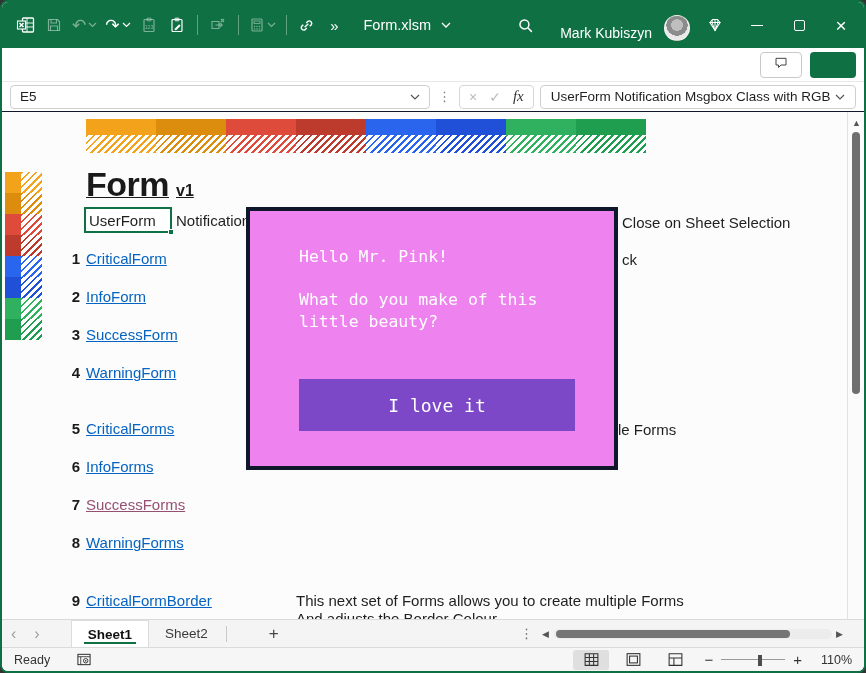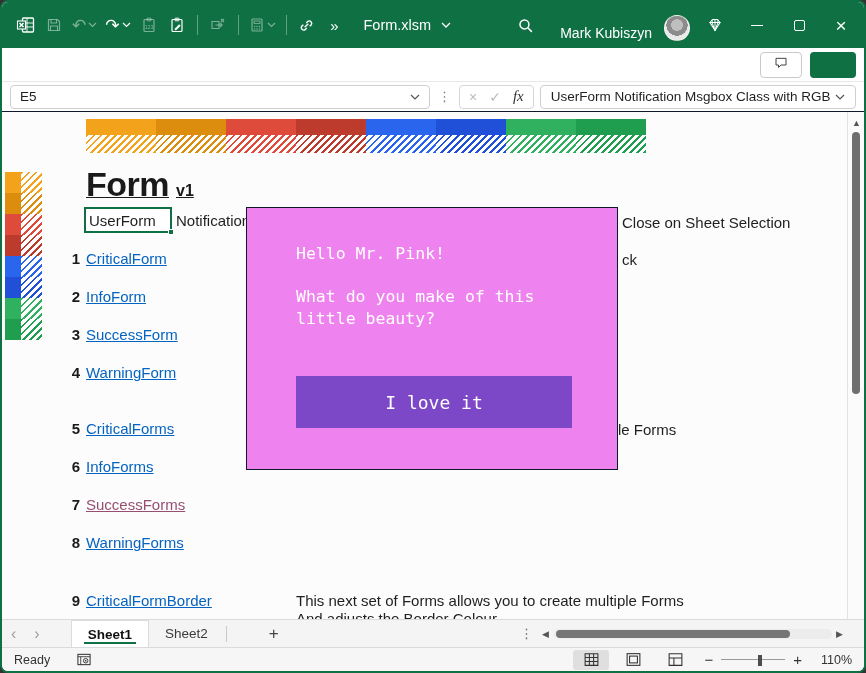--- a/index.html
+++ b/index.html
@@ -76,21 +76,21 @@
   .fillhandle{position:absolute;right:-4px;bottom:-4px;width:6px;height:6px;background:var(--green);border:1px solid #fff;}
   .plain-text{position:absolute;font-size:15px;color:#1f1f1f;white-space:nowrap;}
 
   .linkrow{position:absolute;left:0;height:20px;white-space:nowrap;}
   .linkrow .num{position:absolute;left:60px;width:18px;text-align:right;font-weight:bold;font-size:15px;color:#1a1a1a;}
   .linkrow .lnk{position:absolute;left:84px;font-size:15px;color:var(--link);text-decoration:underline;cursor:pointer;}
   .linkrow .lnk.visited{color:var(--visited);}
 
   
   .dialog{position:absolute;left:244px;top:95px;width:372px;height:263px;background:var(--dialog-bg);
-          border:1px solid #0f172a;font-family:"DejaVu Sans Mono",monospace;color:#fff;}
+          border:4px solid #0f172a;font-family:"DejaVu Sans Mono",monospace;color:#fff;}
   .dlg-text{position:absolute;left:49px;font-size:16.5px;white-space:nowrap;}
   .dlg-btn{position:absolute;left:49px;top:168px;width:276px;height:52px;background:var(--dialog-btn);
            display:flex;align-items:center;justify-content:center;font-size:18px;color:#fff;cursor:pointer;}
 
   
   .vscroll{position:absolute;right:0;top:0;width:17px;height:100%;background:#fbfbfb;border-left:1px solid #e2e2e2;}
   .vscroll .up{position:absolute;top:6px;left:4px;font-size:9px;color:#555;}
   .vscroll .thumb{position:absolute;left:4px;top:20px;width:8px;height:262px;background:#6f6f6f;border-radius:5px;}
 
   

